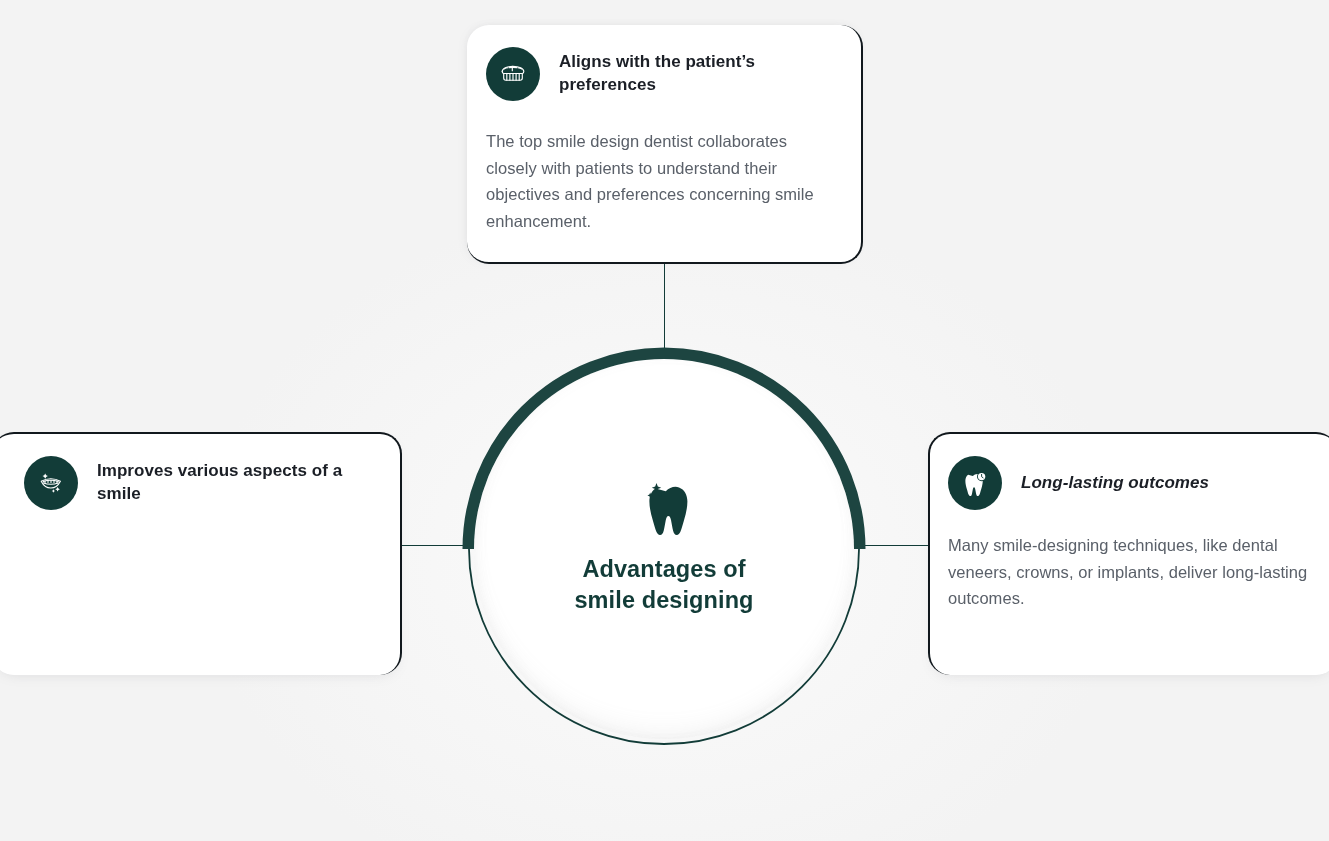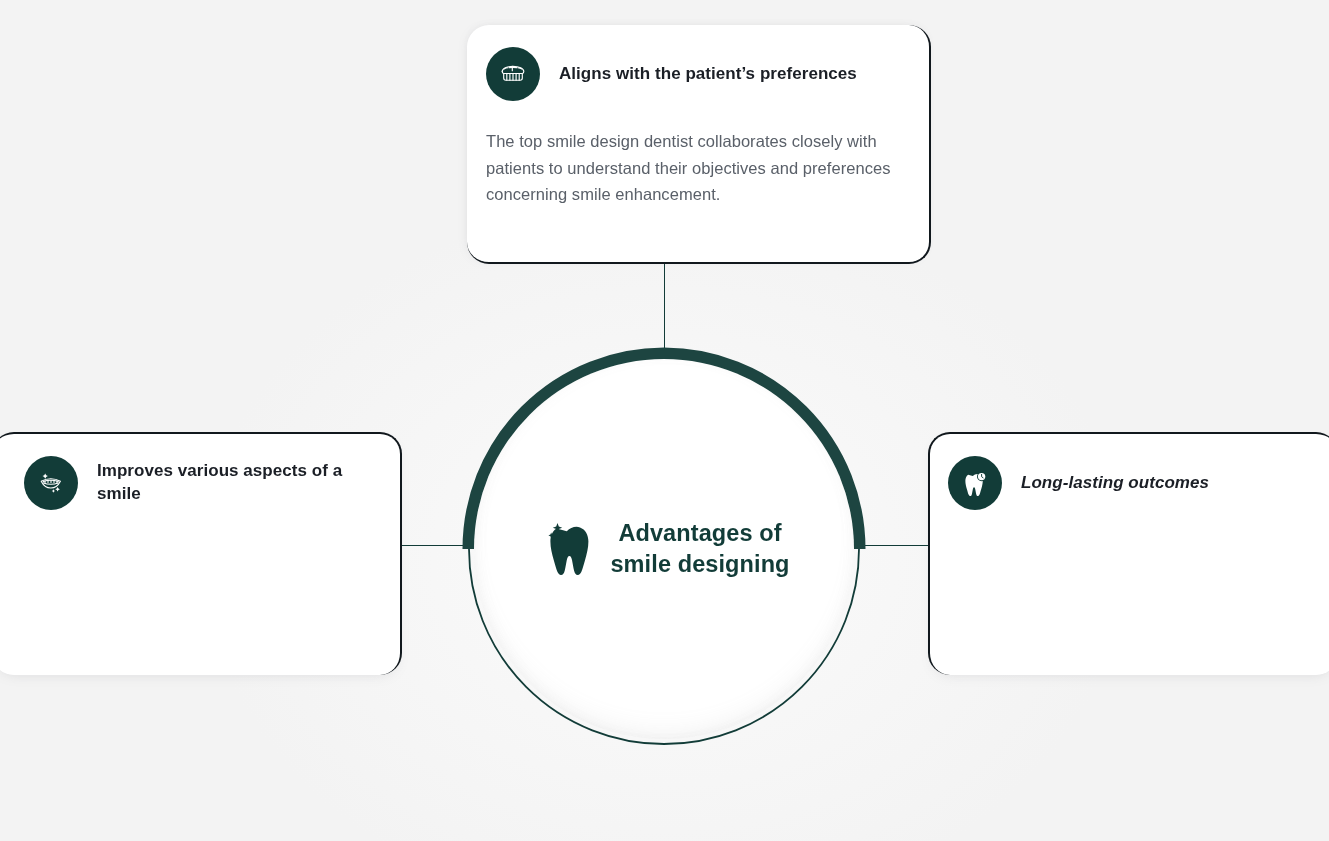--- a/index.html
+++ b/index.html
@@ -75,21 +75,21 @@
       inset 6px 0 20px -14px rgba(140,140,140,0.20),
       inset -6px 0 20px -14px rgba(140,140,140,0.14);
   }
   #center-content {
     position: absolute;
     left: 0;
     top: 0;
     width: 402px;
     height: 402px;
     display: flex;
-    flex-direction: row;
+    flex-direction: column;
     align-items: center;
     justify-content: center;
     gap: 18px;
   }
   #center-tooth-icon {
     width: 52px;
     height: 54px;
     display: block;
     margin-left: 2px;
   }
@@ -138,21 +138,21 @@
     color: #5a6069;
     letter-spacing: 0.05px;
     white-space: pre-line;
     margin-top: 20px;
   }
 
   
   #card-top {
     left: 467px;
     top: 25px;
-    width: 464px;
+    width: 396px;
     height: 239px;
     padding: 22px 24px 0 19px;
     border-radius: 22px;
     border-right: 2.2px solid #11181d;
     border-bottom: 2.2px solid #11181d;
     box-shadow: -3px 0 12px -6px rgba(120,120,130,0.22),
                 0 -3px 12px -8px rgba(120,120,130,0.18);
   }
   #card-top .card-head { margin-bottom: 27px; }
   #card-top .card-body { padding-right: 4px; }
@@ -268,15 +268,16 @@
           <path d="M14.6 7.6c2.0-2.0 4.8-3.0 7.4-2.1 3.0 1.05 4.7 4.1 4.7 7.9 0 3.45-0.9 6.95-1.9 10.35-0.6 2.1-1.3 4.8-2.0 6.45-0.5 1.15-1.25 1.85-2.05 1.8-1.05-0.05-1.6-1.0-2.0-2.4-0.45-1.6-0.8-4.0-1.2-5.9-0.3-1.35-0.65-2.35-1.45-2.35s-1.15 1.0-1.45 2.35c-0.4 1.9-0.75 4.3-1.2 5.9-0.4 1.4-0.95 2.35-2.0 2.4-0.8 0.05-1.55-0.65-2.05-1.8-0.7-1.65-1.4-4.35-2.0-6.45-1.0-3.4-1.9-6.9-1.9-10.35 0-3.15 1.2-5.9 3.4-7.35" fill="#ffffff" transform="translate(-1.2,-0.6) scale(0.82) translate(2.5,3.0)"></path>
           <circle cx="21.6" cy="8.6" r="4.6" fill="#123c38"></circle>
           <circle cx="21.6" cy="8.6" r="3.7" fill="#ffffff"></circle>
           <g stroke="#123c38" stroke-width="0.95" stroke-linecap="round" fill="none">
             <path d="M21.6 6.4v2.3l1.5 1.1"></path>
           </g>
         </svg>
       </div>
       <div class="card-title">Long-lasting outcomes</div>
     </div>
+    <div class="card-body">Many smile-designing techniques, like dental veneers, crowns, or implants, deliver long-lasting outcomes.</div>
   </div>
 
 </div>
 
 </body></html>

